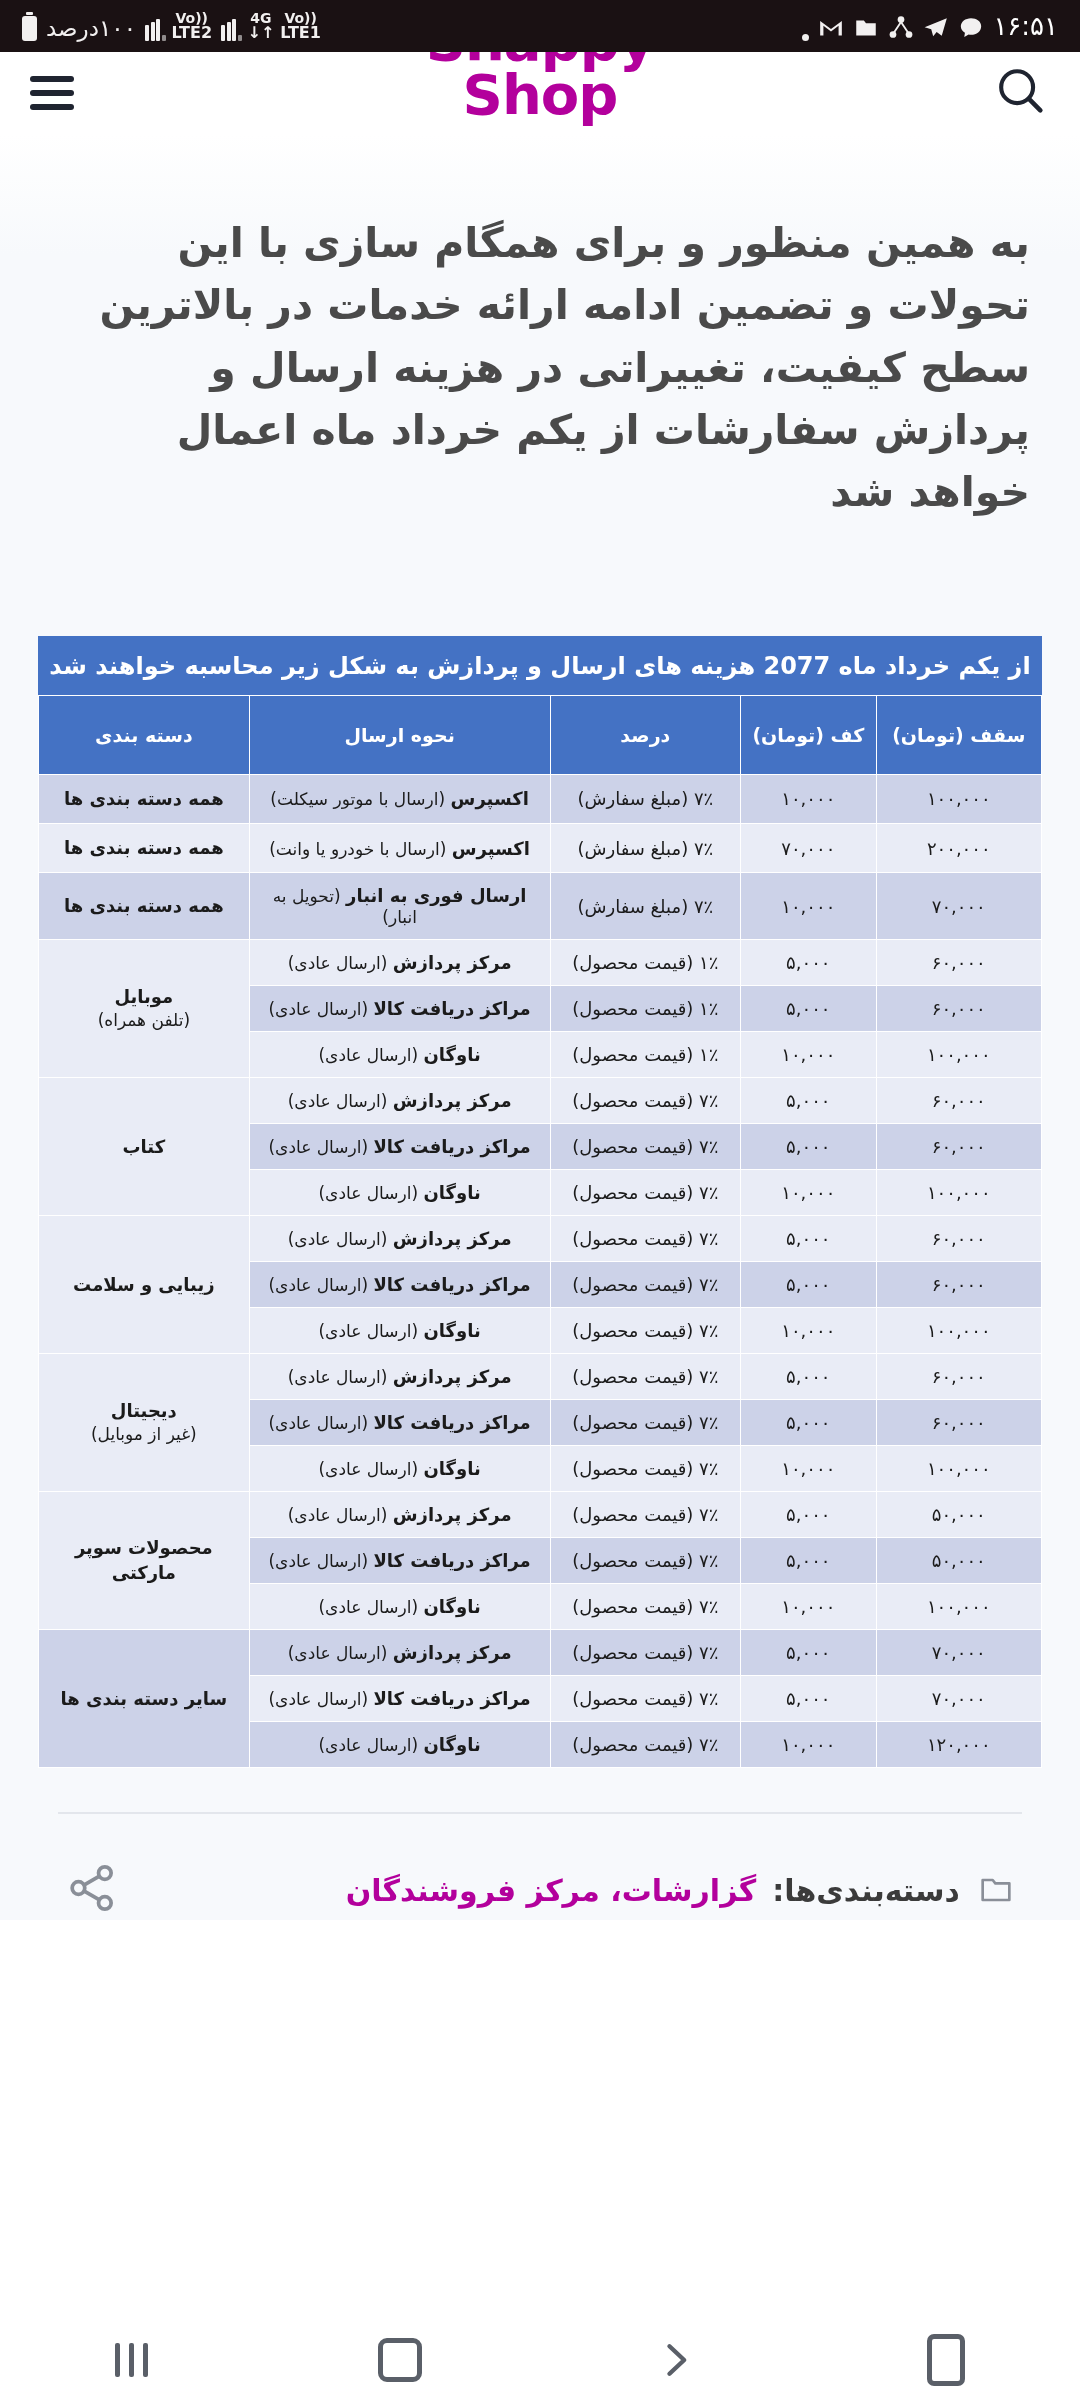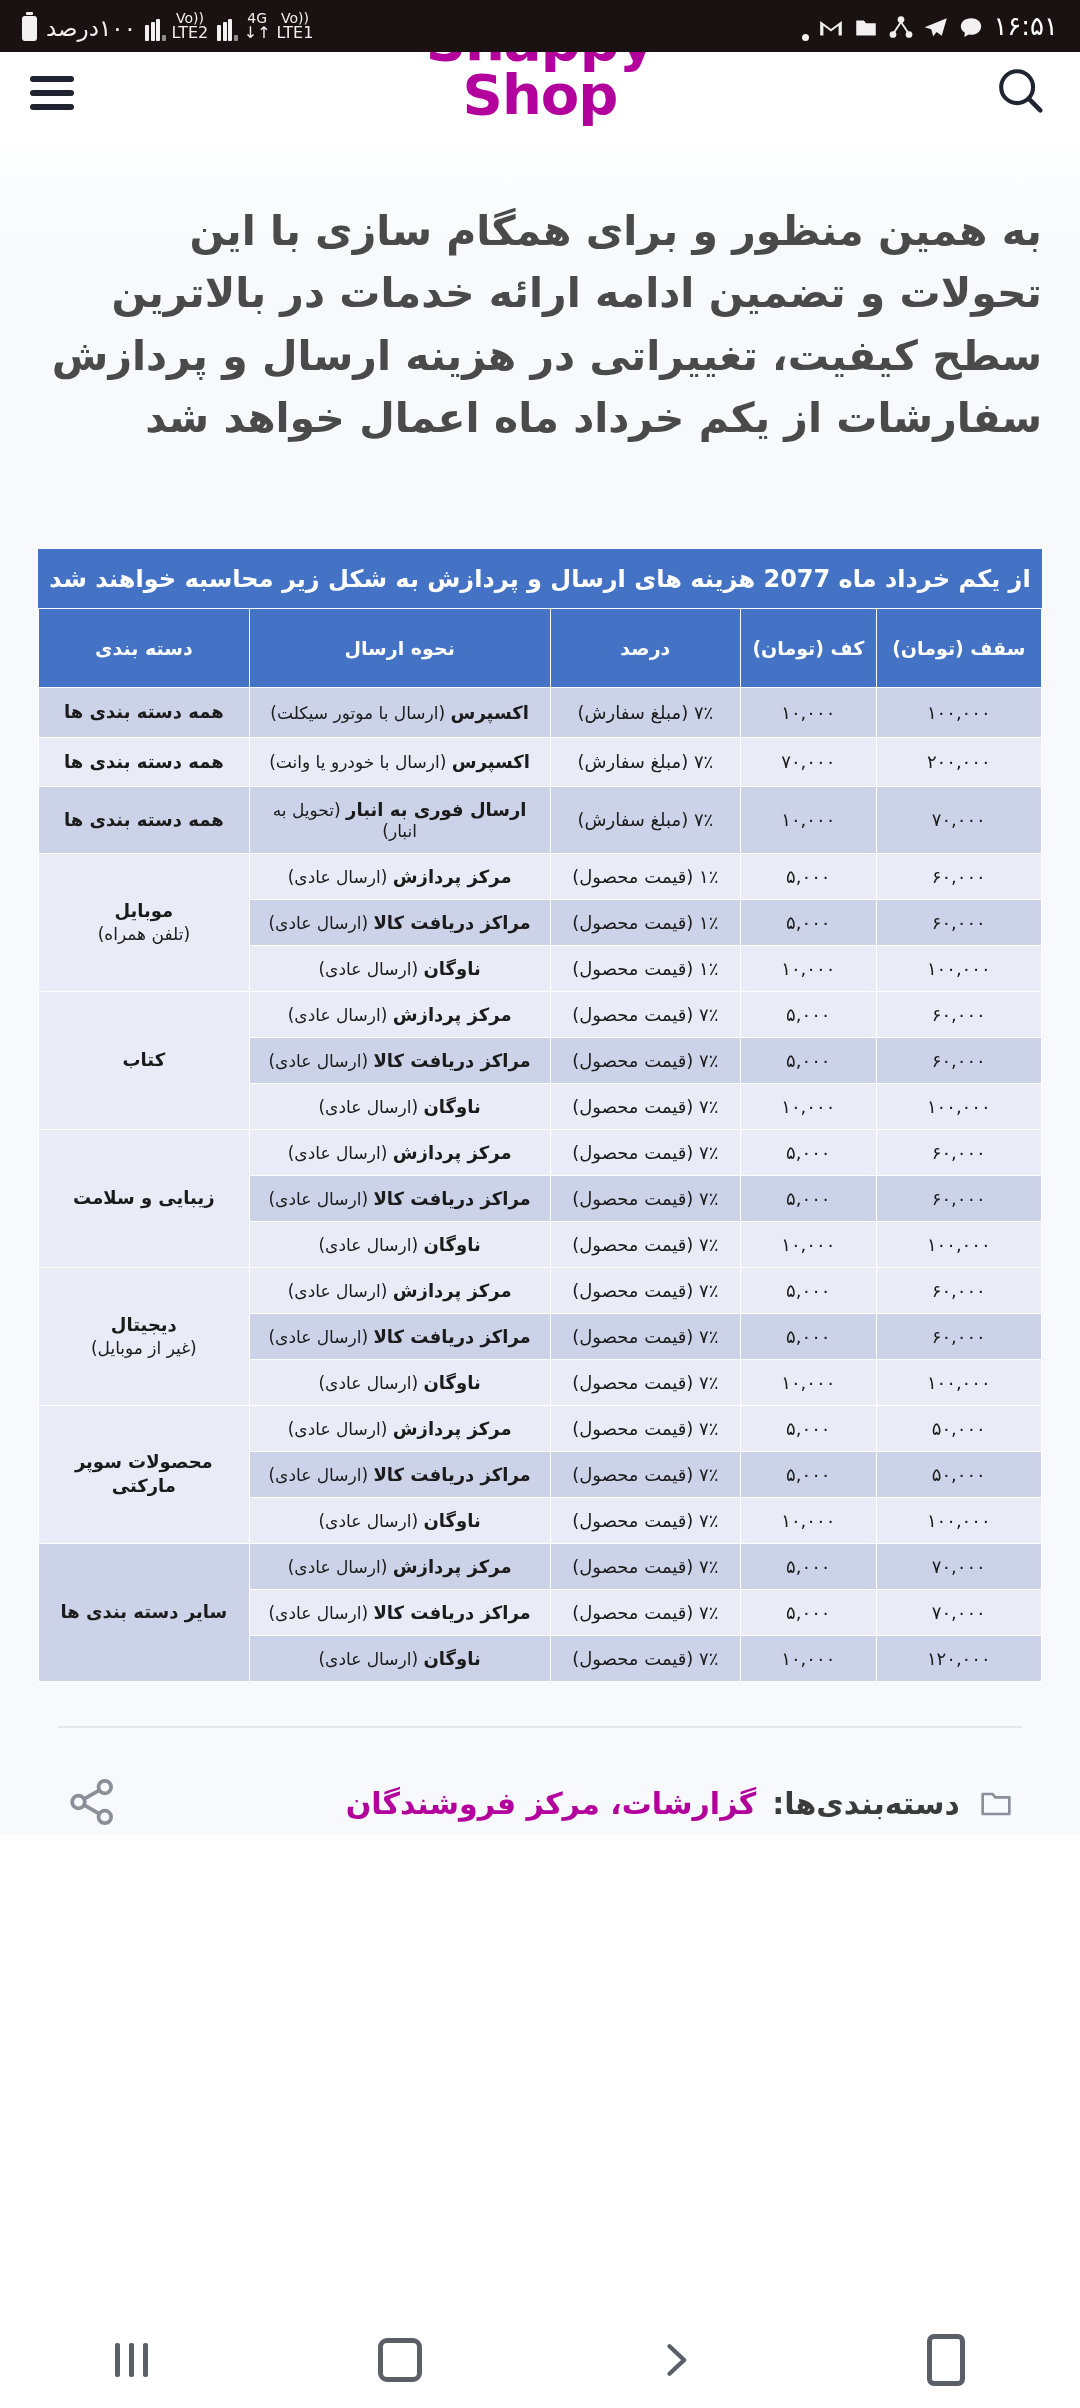--- a/index.html
+++ b/index.html
@@ -72,21 +72,21 @@
     border-radius: 1px;
   }
   .bars i:nth-child(1) { height: 16px; }
   .bars i:nth-child(2) { height: 19px; }
   .bars i:nth-child(3) { height: 22px; }
   .bars i:nth-child(4) { height: 6px; opacity: .55; }
   .netlabel {
     color: #f2f0f0;
     font-size: 15px;
     line-height: 1.0;
-    font-weight: normal;
+    font-weight: bold;
     text-align: center;
   }
   .netlabel .top { font-size: 14px; display: block; }
   .netlabel .bot { font-size: 16px; display: block; }
   .sb-dot {
     width: 7px; height: 7px; border-radius: 50%;
     background: #f2f0f0;
   }
   .sb-ic { width: 26px; height: 26px; display:block; }
   .sb-time {
@@ -146,21 +146,21 @@
     box-sizing: border-box;
     min-height: 300px;
   }
   .spacer-top { height: 66px; }
   .para {
     color: #4a4a4a;
     font-size: 41px;
     line-height: 1.52;
     font-weight: bold;
     text-align: right;
-    margin: 0;
+    margin: 12px;
     padding: 0 14px;
   }
   .para-gap { height: 46px; }
 
   
   .table-zone { padding: 0 14px; margin-top: 54px; }
   .tbl-title {
     background: #4472c4;
     color: #ffffff;
     font-size: 24px;

